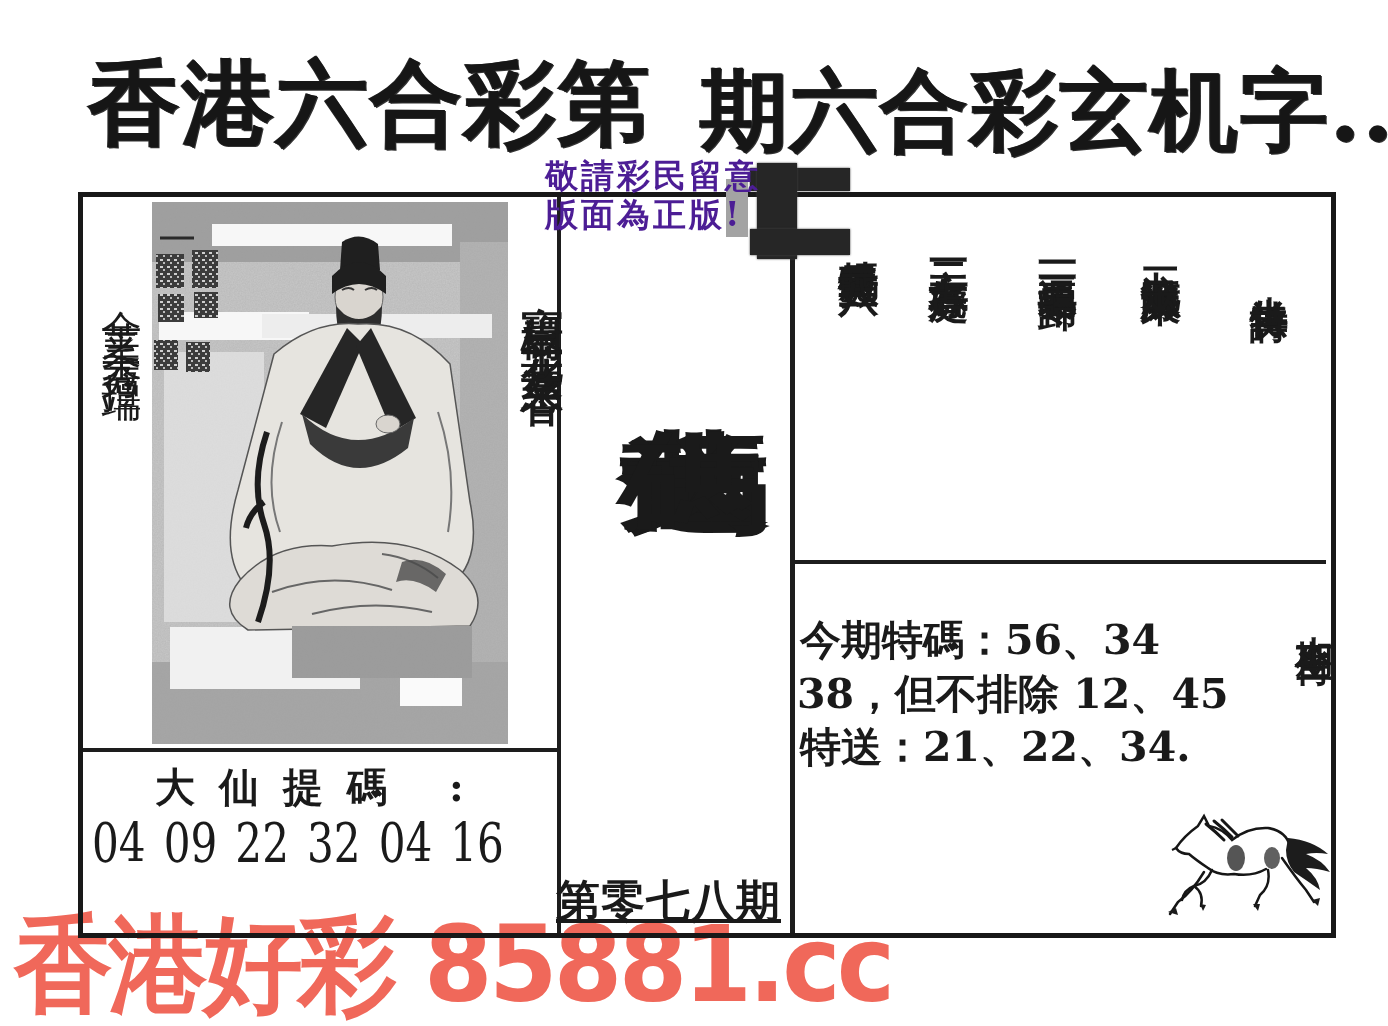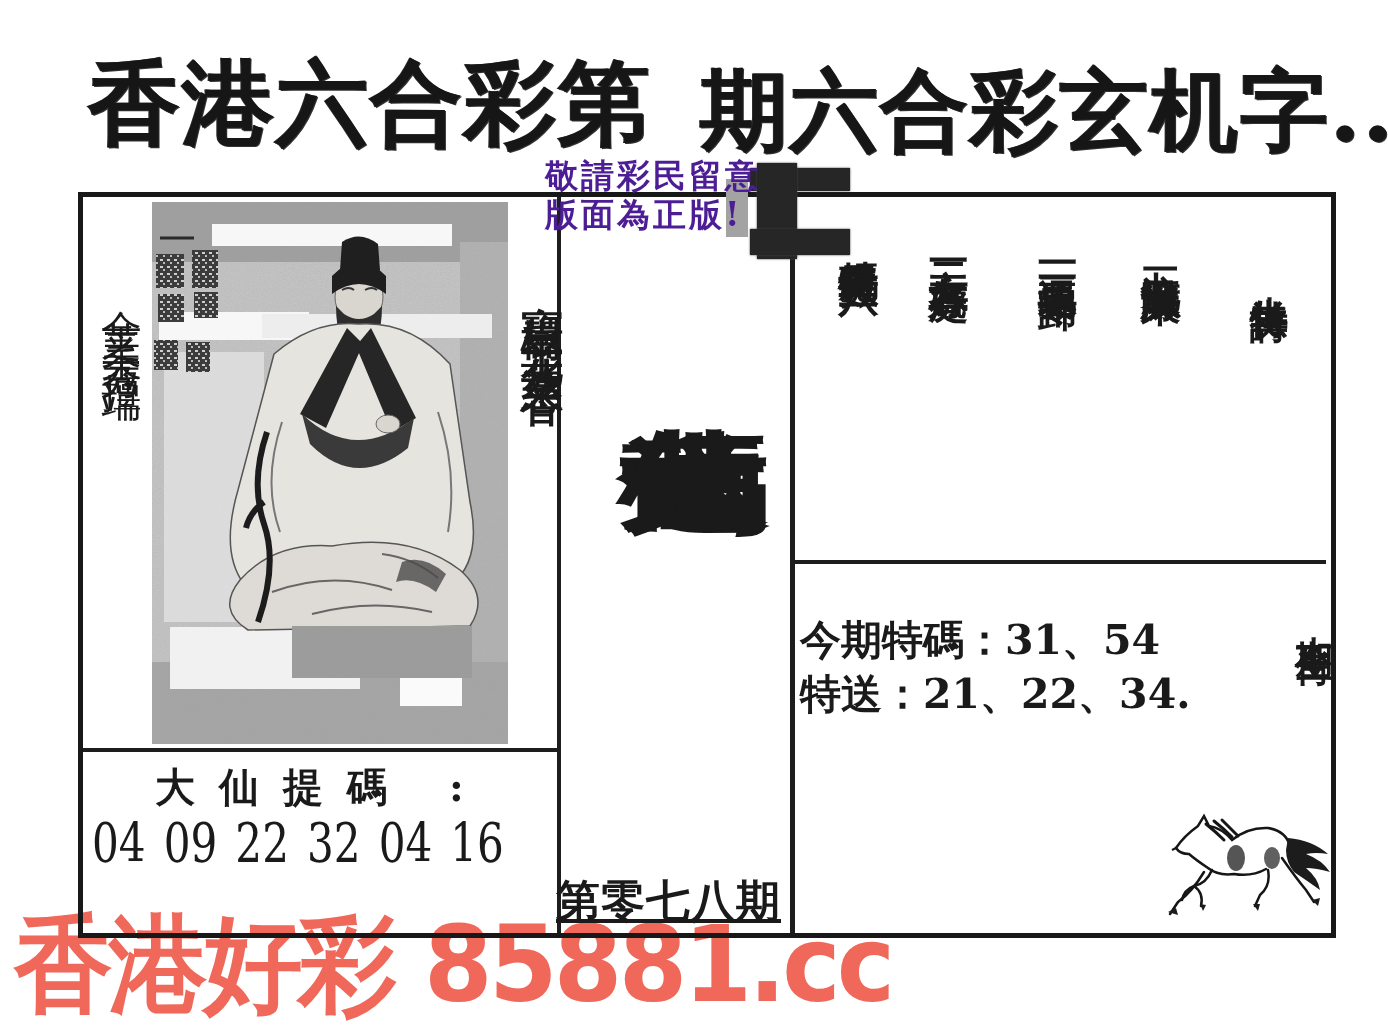--- a/index.html
+++ b/index.html
@@ -129,21 +129,22 @@
 <div class="abs vtext main-title" style="left:626px;top:342px;">黄大仙送碼</div>
 <div class="abs issue" style="left:556px;top:872px;text-decoration:underline;">第零七八期</div>
 
 <div class="abs vtext poem" style="left:1243px;top:266px;font-size:38px;letter-spacing:2px;">生肖特供詩</div>
 <div class="abs vtext poem" style="left:1134px;top:236px;">三九滾滾財源來</div>
 <div class="abs vtext poem" style="left:1031px;top:242px;">一三還要零一歸</div>
 <div class="abs vtext poem" style="left:922px;top:234px;">二六一五各好處</div>
 <div class="abs vtext poem" style="left:832px;top:228px;">特碼尾數二三八</div>
 
 <div class="abs" style="left:800px;top:614px;z-index:4;">
-  <div class="pred">今期特碼：31、54</div>
+  <div class="pred">今期特碼：56、34</div>
+  <div class="pred" style="margin-left:-3px;">38，但不排除 12、45</div>
   <div class="pred">特送：21、22、34.</div>
 </div>
 
 <div class="abs vtext" style="left:1288px;top:606px;font-size:38px;letter-spacing:4px;font-weight:600;">本期生肖</div>
 
 <div class="abs" style="left:1156px;top:796px;z-index:4;">
   <svg width="180" height="135" viewBox="0 0 180 135">
     <g stroke="#161616" stroke-width="2.5" fill="none" stroke-linecap="round">
       <path d="M 20 52 Q 28 40 42 30 L 48 20 L 53 30 Q 66 32 76 44 Q 92 31 112 32 Q 130 35 134 50"></path>
       <path d="M 20 52 Q 24 58 33 58 Q 40 64 52 72 Q 62 80 78 78 Q 96 81 110 73"></path>

